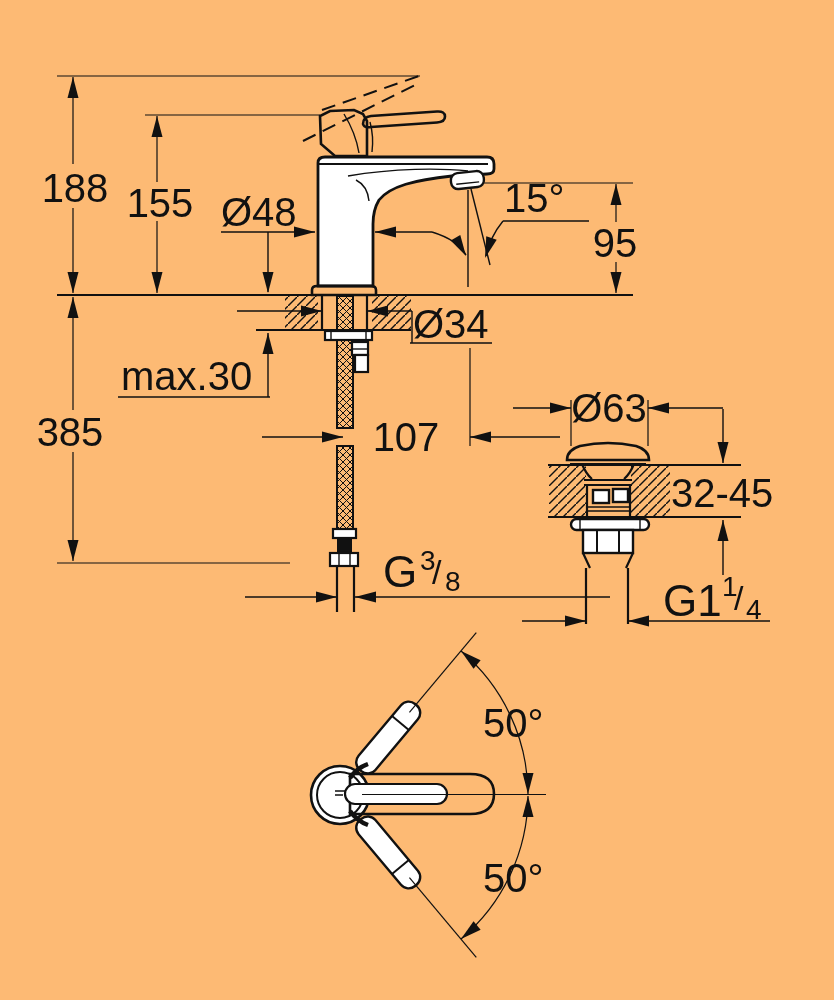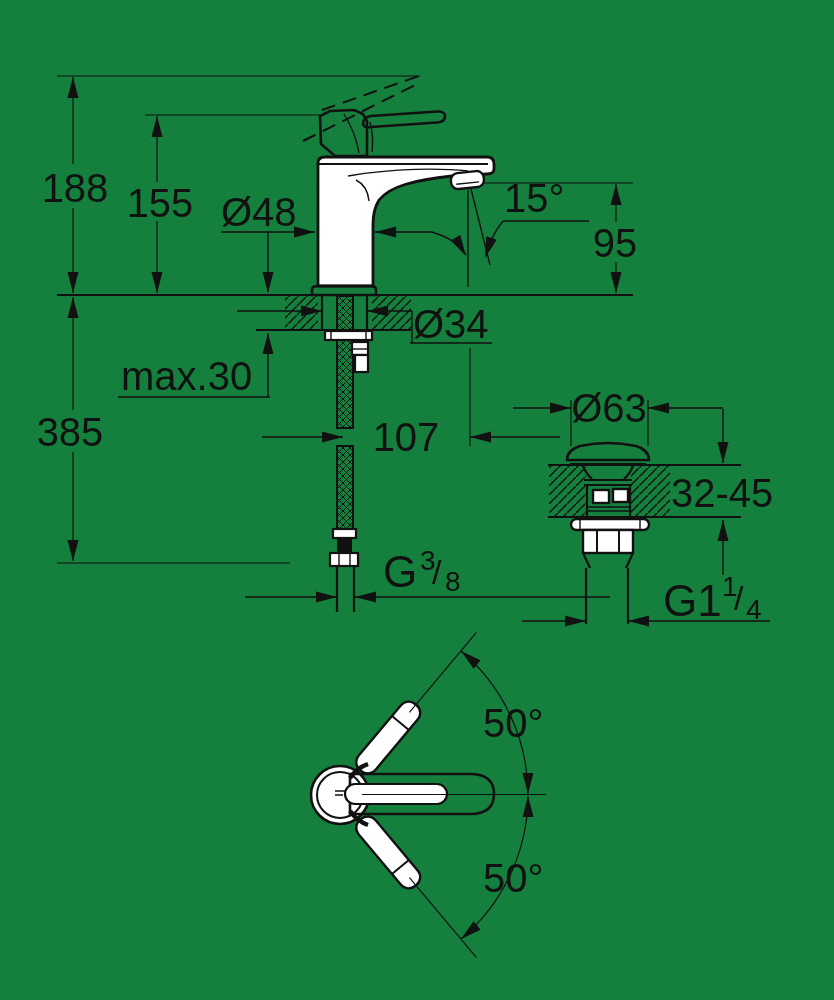--- a/index.html
+++ b/index.html
@@ -1,16 +1,16 @@
 <!DOCTYPE html>
 <html><head>
 <meta charset="utf-8">
 <style>
   html,body{margin:0;padding:0;background:#ffffff;}
-  .stage{width:834px;height:1000px;position:relative;background:#15803d;overflow:hidden;}
+  .stage{width:834px;height:1000px;position:relative;background:#fdba74;overflow:hidden;}
   svg{display:block;}
   text{font-family:"Liberation Sans","DejaVu Sans",sans-serif;fill:#111;}
   .ln{stroke:#111;fill:none;}
   .obj{stroke-width:2.8;}
   .obj2{stroke-width:2.2;}
   .med{stroke-width:2;}
   .thin{stroke-width:1.4;}
   .hair{stroke-width:1.2;}
   .wfill{fill:#ffffff;}
   .dimtxt{font-size:40px;}

